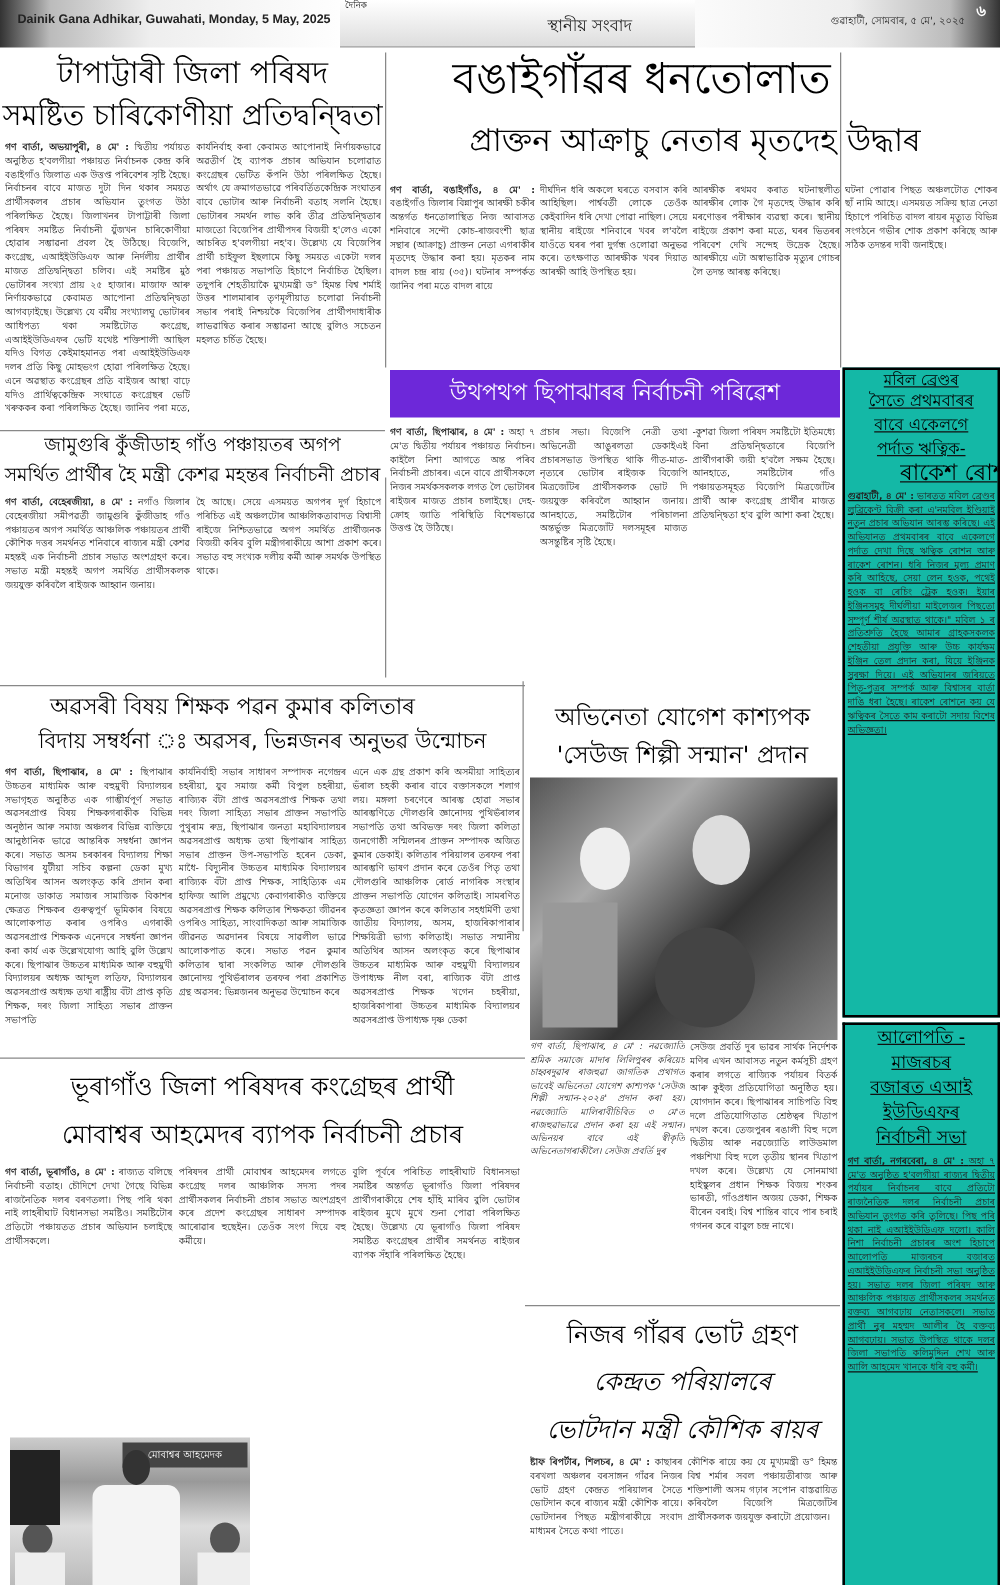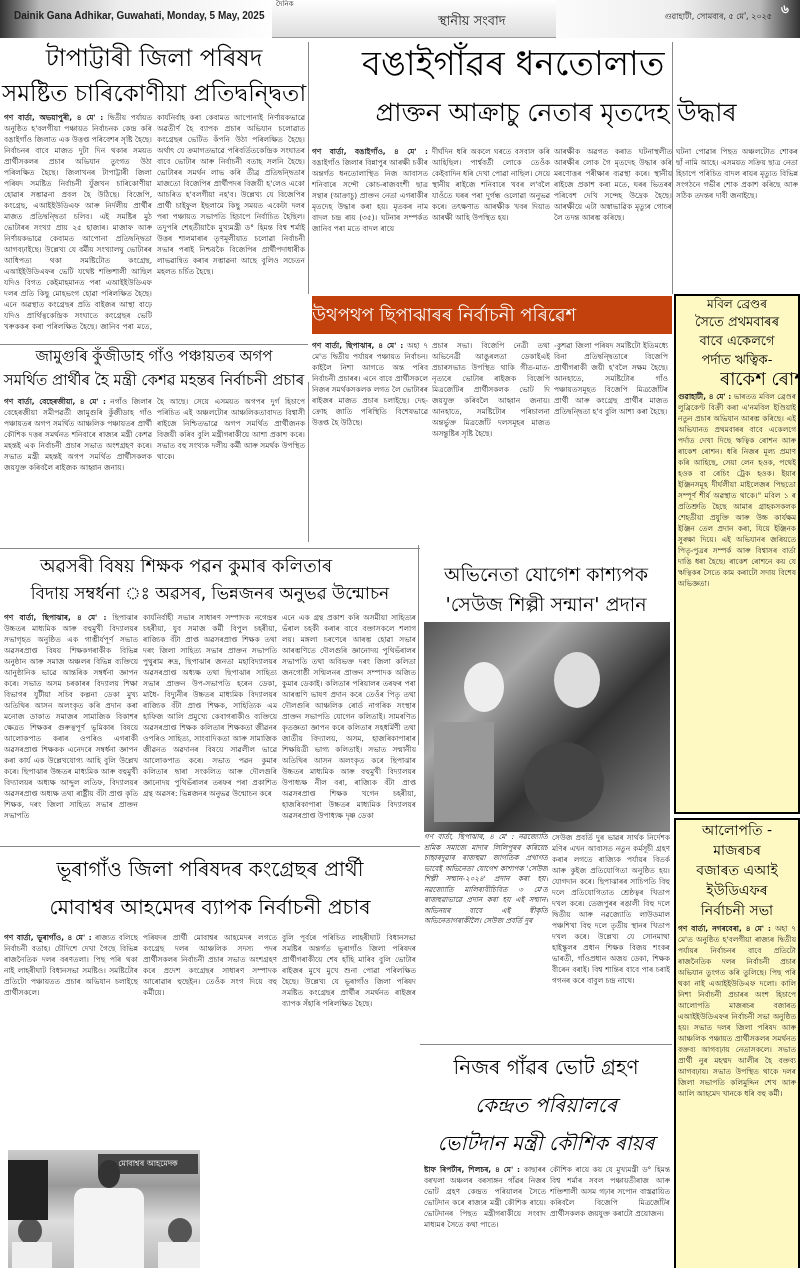--- a/index.html
+++ b/index.html
@@ -10,24 +10,24 @@
   .mh-small { position: absolute; left: 4px; top: -2px; font-size: 7px; }
   .mh-logo { position: absolute; left: 0; top: 4px; width: 140px; text-align: center; font-size: 20px; font-weight: bold; color: #111; }
   .mh-section { position: absolute; left: 300px; top: 9px; font-size: 13px; color: #222; }
   .mh-right { position: absolute; right: 28px; top: 10px; font-size: 8px; color: #222; }
   .mh-page { position: absolute; right: 6px; top: 0; width: 18px; height: 16px; color: #fff; font-weight: bold; font-size: 12px; text-align: center; }
   .col { position: absolute; font-size: 7.4px; line-height: 11px; text-align: justify; color: #222; overflow: hidden; }
   .col b { font-weight: bold; }
   .head { position: absolute; text-align: center; font-weight: bold; color: #000; white-space: nowrap; overflow: hidden; }
   .vline { position: absolute; width: 1px; background: #888; }
   .hline { position: absolute; height: 1px; background: #888; }
-  .banner { position: absolute; background: #c2410c; color: #fff; font-weight: bold; }
+  .banner { position: absolute; background: #6d28d9; color: #fff; font-weight: bold; text-align: center; }
   .photo { position: absolute; background: linear-gradient(135deg, #555, #aaa 30%, #333 60%, #888); overflow: hidden; }
   .photo .shape { position: absolute; border-radius: 50%; background: #222; }
-  .box { position: absolute; border: 2px solid #000; background: #fef9c3; }
+  .box { position: absolute; border: 2px solid #000; background: #14b8a6; text-decoration: underline; }
   .caption { position: absolute; font-size: 7.2px; line-height: 10.5px; text-align: justify; color: #222; }
 </style>
 </head>
 <body>
 
 <div class="masthead">
   <div class="mh-left">Dainik Gana Adhikar, Guwahati, Monday, 5 May, 2025</div>
   <div class="mh-center" style="left:272px;width:284px;">
     <span class="mh-small">দৈনিক</span>
     <span class="mh-section" style="left:166px;top:11px;text-align:right;">স্থানীয় সংবাদ</span>
@@ -54,21 +54,21 @@
 <div class="head" style="left:312px;top:40px;width:488px;font-size:34px;line-height:46px;font-weight:normal;padding-left:50px;text-align:left;">বঙাইগাঁৱৰ ধনতোলাত</div>
 <div class="head" style="left:312px;top:90px;width:488px;font-size:25px;line-height:46px;font-weight:normal;">প্ৰাক্তন আক্ৰাচু নেতাৰ মৃতদেহ উদ্ধাৰ</div>
 <div class="col" style="left:312px;top:146px;width:116px;height:148px;">
   <b>গণ বাৰ্তা, বঙাইগাঁও, ৪ মে' :</b>
   <span>বঙাইগাঁও জিলাৰ বিন্নাপুৰ আৰক্ষী চকীৰ অন্তৰ্গত ধনতোলাস্থিত নিজ আবাসত শনিবাৰে সন্দৌ কোচ-ৰাজবংশী ছাত্ৰ সন্থাৰ (আক্ৰাচু) প্ৰাক্তন নেতা এগৰাকীৰ মৃতদেহ উদ্ধাৰ কৰা হয়। মৃতকৰ নাম বাদল চন্দ্ৰ ৰায় (৩৫)। ঘটনাৰ সম্পৰ্কত জানিব পৰা মতে বাদল ৰায়ে</span>
 </div>
 <div class="col" style="left:432px;top:146px;width:118px;height:148px;">
   <span>দীৰ্ঘদিন ধৰি অকলে ঘৰতে বসবাস কৰি আহিছিল। পাৰ্শ্ববৰ্তী লোকে তেওঁক কেইবাদিন ধৰি দেখা পোৱা নাছিল। সেয়ে স্থানীয় ৰাইজে শনিবাৰে খবৰ ল'বলৈ যাওঁতে ঘৰৰ পৰা দুৰ্গন্ধ ওলোৱা অনুভৱ কৰে। তৎক্ষণাত আৰক্ষীক খবৰ দিয়াত আৰক্ষী আহি উপস্থিত হয়।</span>
 </div>
 <div class="col" style="left:554px;top:146px;width:118px;height:148px;">
-  <span>আৰক্ষীক অৱগত কৰাত ঘটনাস্থলীত আৰক্ষীৰ লোক গৈ মৃতদেহ উদ্ধাৰ কৰি মৰণোত্তৰ পৰীক্ষাৰ ব্যৱস্থা কৰে। স্থানীয় ৰাইজে প্ৰকাশ কৰা মতে, ঘৰৰ ভিতৰৰ পৰিবেশ দেখি সন্দেহ উদ্ৰেক হৈছে। আৰক্ষীয়ে এটা অস্বাভাৱিক মৃত্যুৰ গোচৰ লৈ তদন্ত আৰম্ভ কৰিছে।</span>
+  <span>আৰক্ষীক ৰথমব কৰাত ঘটনাস্থলীত আৰক্ষীৰ লোক গৈ মৃতদেহ উদ্ধাৰ কৰি মৰণোত্তৰ পৰীক্ষাৰ ব্যৱস্থা কৰে। স্থানীয় ৰাইজে প্ৰকাশ কৰা মতে, ঘৰৰ ভিতৰৰ পৰিবেশ দেখি সন্দেহ উদ্ৰেক হৈছে। আৰক্ষীয়ে এটা অস্বাভাৱিক মৃত্যুৰ গোচৰ লৈ তদন্ত আৰম্ভ কৰিছে।</span>
 </div>
 <div class="col" style="left:676px;top:146px;width:122px;height:148px;">
   <span>ঘটনা পোৱাৰ পিছত অঞ্চলটোত শোকৰ ছাঁ নামি আহে। এসময়ত সক্ৰিয় ছাত্ৰ নেতা হিচাপে পৰিচিত বাদল ৰায়ৰ মৃত্যুত বিভিন্ন সংগঠনে গভীৰ শোক প্ৰকাশ কৰিছে আৰু সঠিক তদন্তৰ দাবী জনাইছে।</span>
 </div>
 
 <div class="banner" style="left:312px;top:296px;width:360px;height:38px;font-size:18px;line-height:38px;font-weight:normal;">
   <span>উথপথপ ছিপাঝাৰৰ নিৰ্বাচনী পৰিৱেশ</span>
 </div>
 <div class="col" style="left:312px;top:340px;width:116px;height:202px;">
   <b>গণ বাৰ্তা, ছিপাঝাৰ, ৪ মে' :</b>

